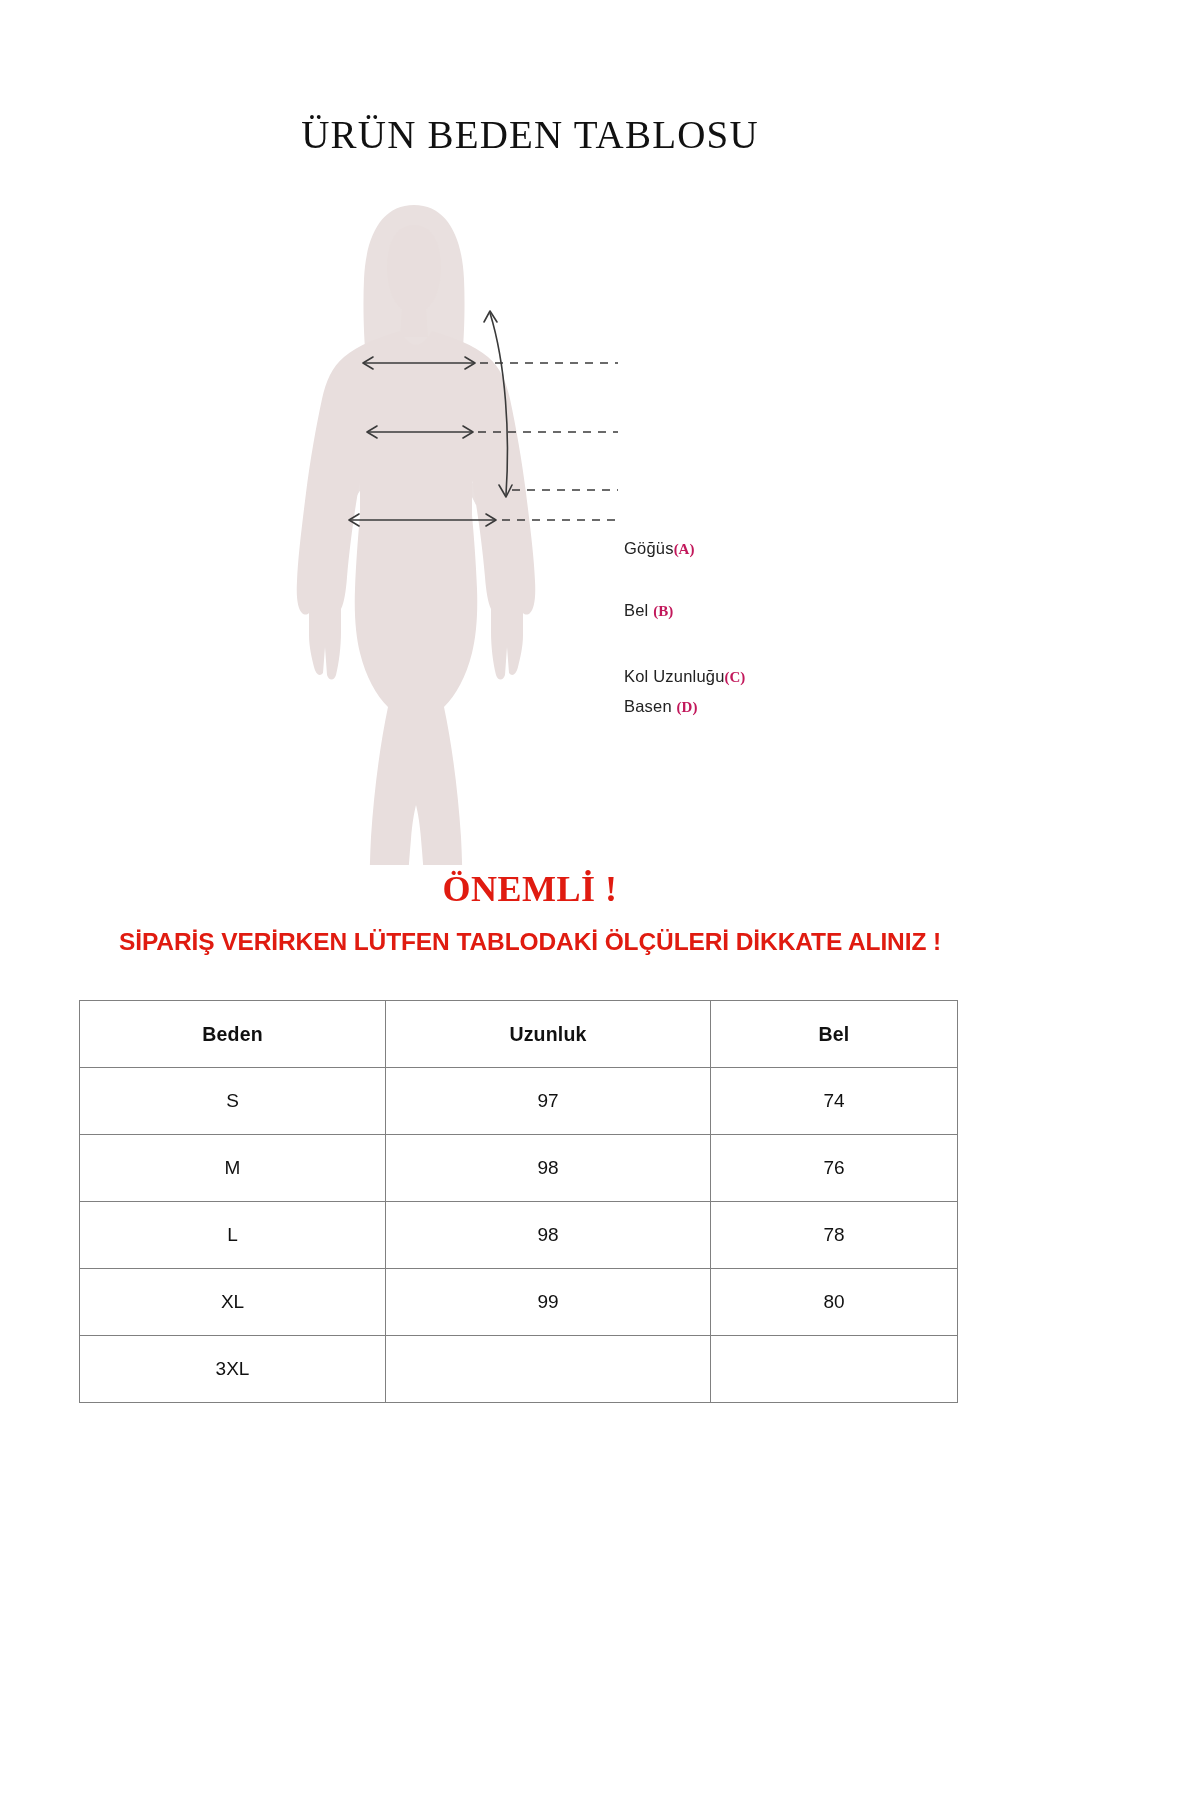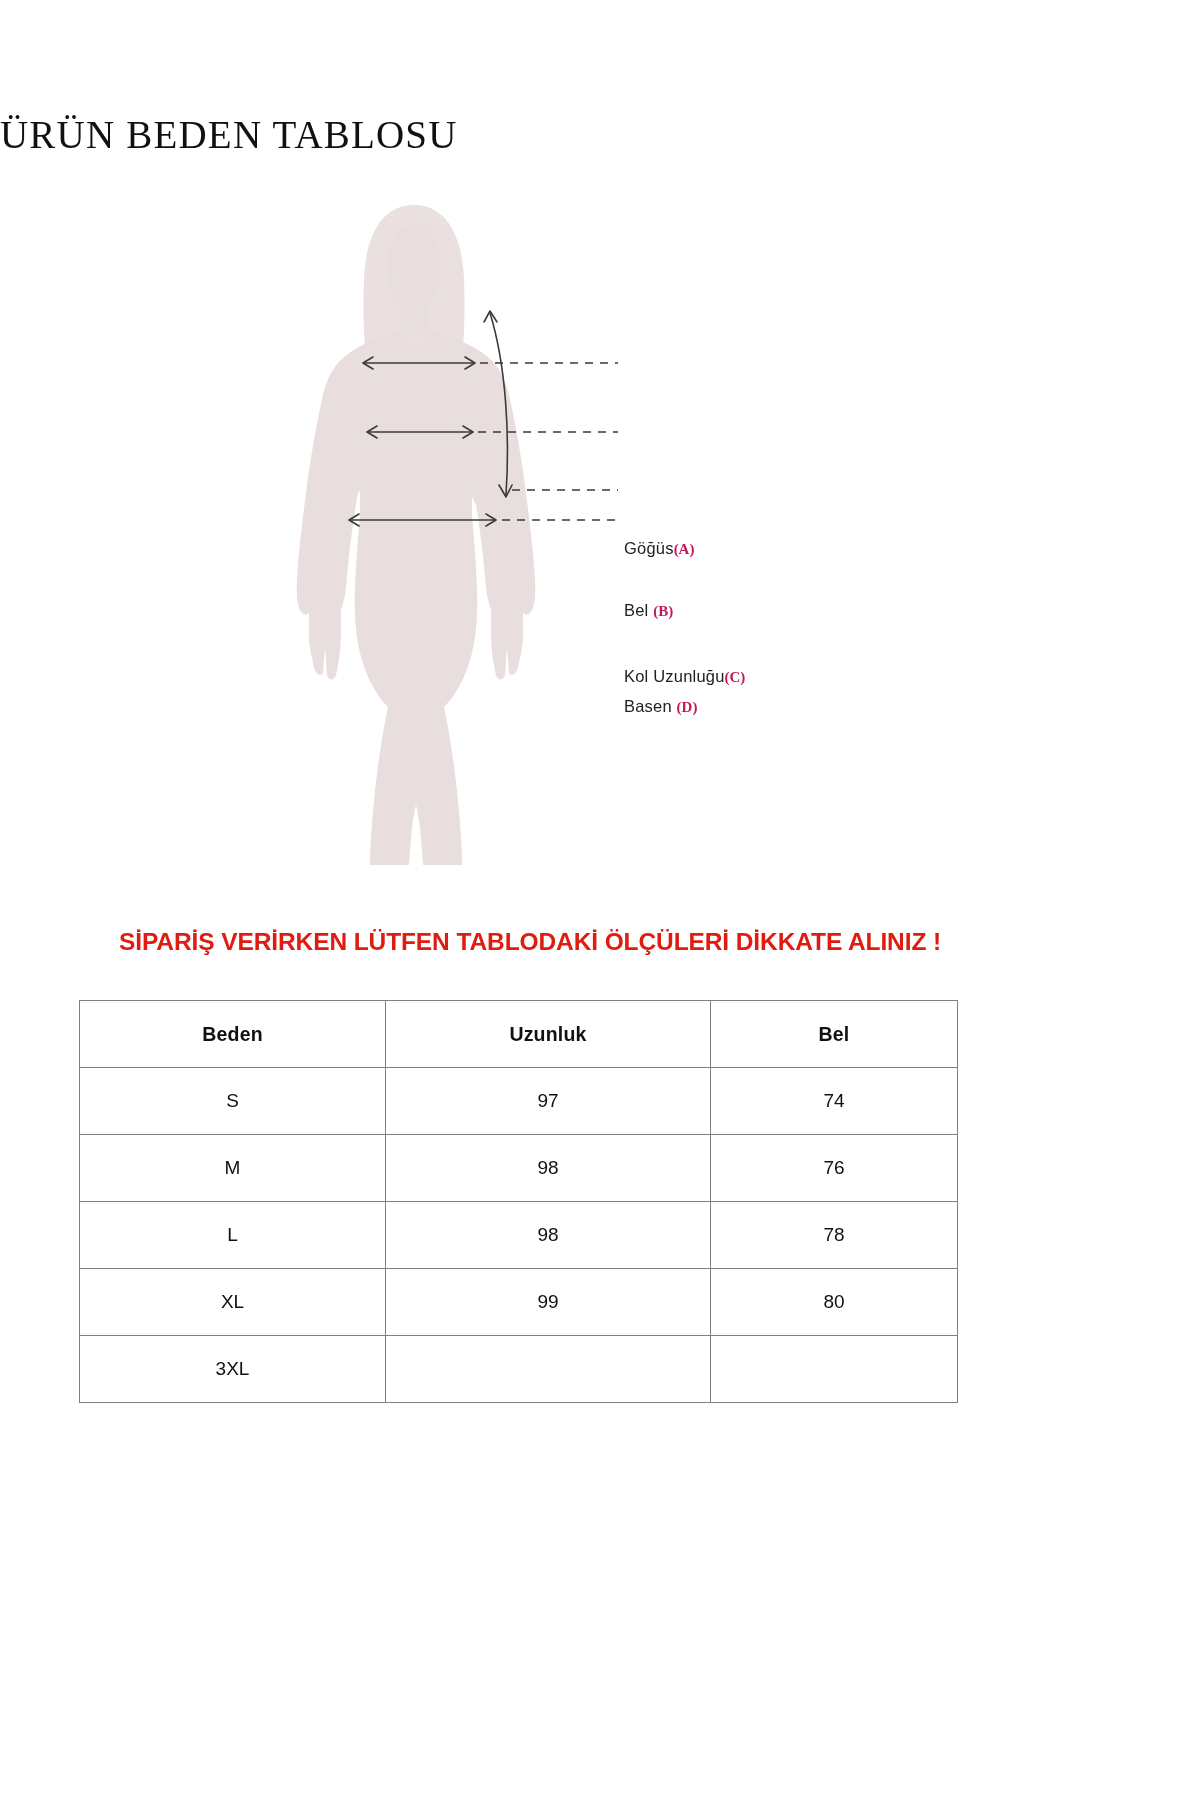--- a/index.html
+++ b/index.html
@@ -20,20 +20,21 @@
     inset: 0;
     background: #ffffff;
   }
 
   
   .title {
     position: absolute;
     top: 112px;
     left: 0;
     width: 1060px;
+    text-align: center;
     font-family: "Liberation Serif", serif;
     font-size: 39px;
     font-weight: 400;
     letter-spacing: 1.2px;
     color: #111111;
     white-space: nowrap;
   }
 
   
   .figure-wrap {
@@ -244,20 +245,21 @@
 
     <div class="meas-label lbl-gogus"><span>Göğüs</span><span class="code">(A)</span></div>
 
     <div class="meas-label lbl-bel"><span>Bel</span>&nbsp;<span class="code">(B)</span></div>
 
     <div class="meas-label lbl-kol"><span>Kol Uzunluğu</span><span class="code">(C)</span></div>
 
     <div class="meas-label lbl-basen"><span>Basen</span>&nbsp;<span class="code">(D)</span></div>
   </div>
 
+  <div class="onemli">ÖNEMLİ !</div>
   <div class="siparis">SİPARİŞ VERİRKEN LÜTFEN TABLODAKİ ÖLÇÜLERİ DİKKATE ALINIZ !</div>
 
   <table class="size-table">
     <colgroup>
       <col class="col-beden">
         <col class="col-uzunluk">
         <col class="col-bel">
     </colgroup>
     <thead>
       <tr>

